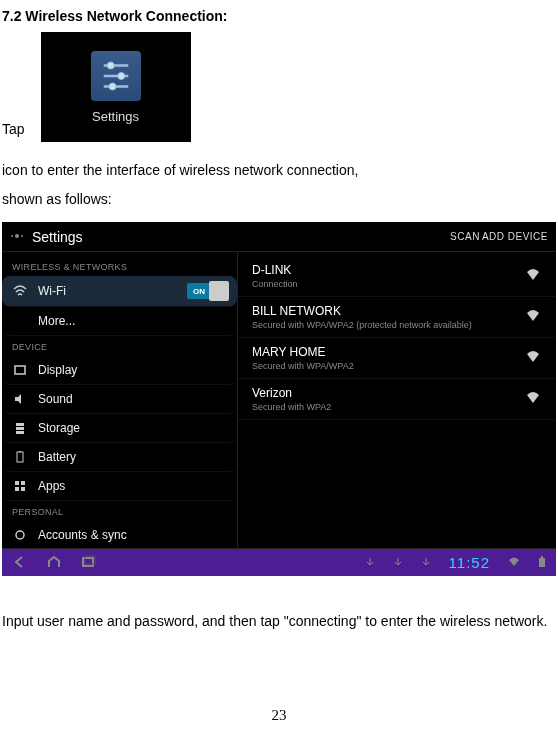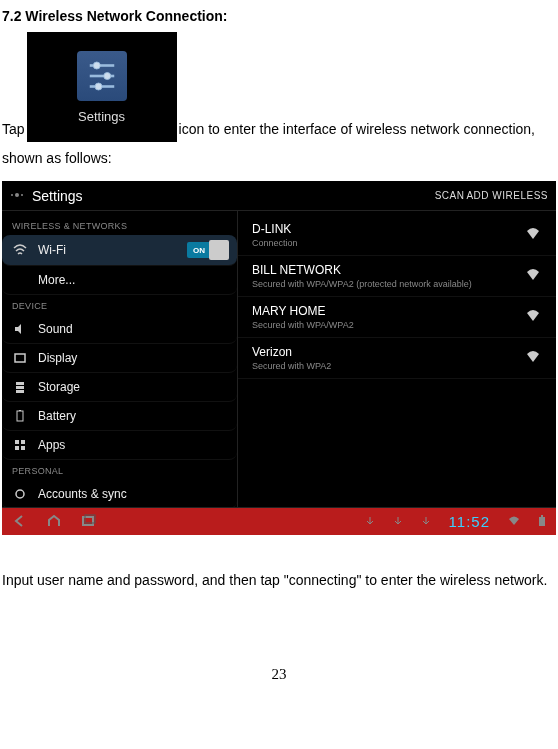--- a/index.html
+++ b/index.html
@@ -8,21 +8,21 @@
       height: 749px; 
       background: #fff; 
       font-family: Arial, sans-serif;
       font-size: 14px;
       color: #000;
       padding: 8px 0;
     }
     .content { padding: 0 2px; }
     .heading { font-weight: bold; margin-bottom: 8px; }
     .para { line-height: 1.8; margin-bottom: 10px; }
-    .inline-row { display: flex; align-items: flex-end; flex-wrap: wrap; gap: 2px; margin-bottom: 4px; }
+    .inline-row { display: flex; align-items: flex-end; flex-wrap: wrap; gap: 16px; margin-bottom: 4px; }
     .inline-row span { line-height: 1.8; }
     
     .settings-icon-box {
       width: 150px;
       height: 110px;
       background: #000;
       display: inline-flex;
       flex-direction: column;
       align-items: center;
       justify-content: center;
@@ -105,21 +105,21 @@
     }
     .net-text { flex: 1; }
     .net-name { color: #fff; font-size: 12px; }
     .net-sub { color: #888; font-size: 9px; margin-top: 2px; }
     .wifi-sig { width: 16px; }
     
     .ss-navbar {
       position: absolute;
       bottom: 0; left: 0; right: 0;
       height: 28px;
-      background: #b91c1c;
+      background: #4c1d95;
       border-top: 1px solid #222;
       display: flex;
       align-items: center;
       padding: 0 10px;
       gap: 18px;
     }
     .ss-navbar .spacer { flex: 1; }
     .ss-navbar .clock { color: #3ad0ff; font-size: 15px; letter-spacing: 1px; }
     .nav-icon { color: #888; }
     
@@ -158,21 +158,21 @@
     <div class="ss-topbar">
       <span class="back-icon">
         <svg width="14" height="14" viewBox="0 0 14 14">
             <circle cx="7" cy="7" r="2" fill="#888"></circle>
             <circle cx="2" cy="7" r="1" fill="#888"></circle>
             <circle cx="12" cy="7" r="1" fill="#888"></circle>
           </svg>
       </span>
       <span class="title">Settings</span>
       <span class="scan">SCAN</span>
-      <span class="add">ADD WIRELESS</span>
+      <span class="add">ADD DEVICE</span>
     </div>
     <div class="ss-body">
       <div class="ss-left">
         <div class="ss-section-header">WIRELESS &amp; NETWORKS</div>
         <div class="ss-item selected">
           <span class="icon">
             <svg width="14" height="14" viewBox="0 0 14 14">
                 <path d="M1 5 Q7 -1 13 5 M3 8 Q7 4 11 8 M5 11 Q7 9 9 11" stroke="#ccc" fill="none" stroke-width="1.5"></path>
               </svg>
           </span>
@@ -183,32 +183,32 @@
           </span>
         </div>
         <div class="ss-item">
           <span class="icon"></span>
           <span class="label">More...</span>
         </div>
         <div class="ss-section-header">DEVICE</div>
         <div class="ss-item">
           <span class="icon">
             <svg width="14" height="14" viewBox="0 0 14 14">
+                <rect x="2" y="3" width="10" height="8" fill="none" stroke="#ccc" stroke-width="1.5"></rect>
+              </svg>
+          </span>
+          <span class="label">Display</span>
+        </div>
+        <div class="ss-item">
+          <span class="icon">
+            <svg width="14" height="14" viewBox="0 0 14 14">
                 <path d="M2 5 L5 5 L8 2 L8 12 L5 9 L2 9 Z" fill="#ccc"></path>
               </svg>
           </span>
           <span class="label">Sound</span>
-        </div>
-        <div class="ss-item">
-          <span class="icon">
-            <svg width="14" height="14" viewBox="0 0 14 14">
-                <rect x="2" y="3" width="10" height="8" fill="none" stroke="#ccc" stroke-width="1.5"></rect>
-              </svg>
-          </span>
-          <span class="label">Display</span>
         </div>
         <div class="ss-item">
           <span class="icon">
             <svg width="14" height="14" viewBox="0 0 14 14">
                 <rect x="3" y="2" width="8" height="3" fill="#ccc"></rect>
                 <rect x="3" y="6" width="8" height="3" fill="#ccc"></rect>
                 <rect x="3" y="10" width="8" height="3" fill="#ccc"></rect>
               </svg>
           </span>
           <span class="label">Storage</span>

